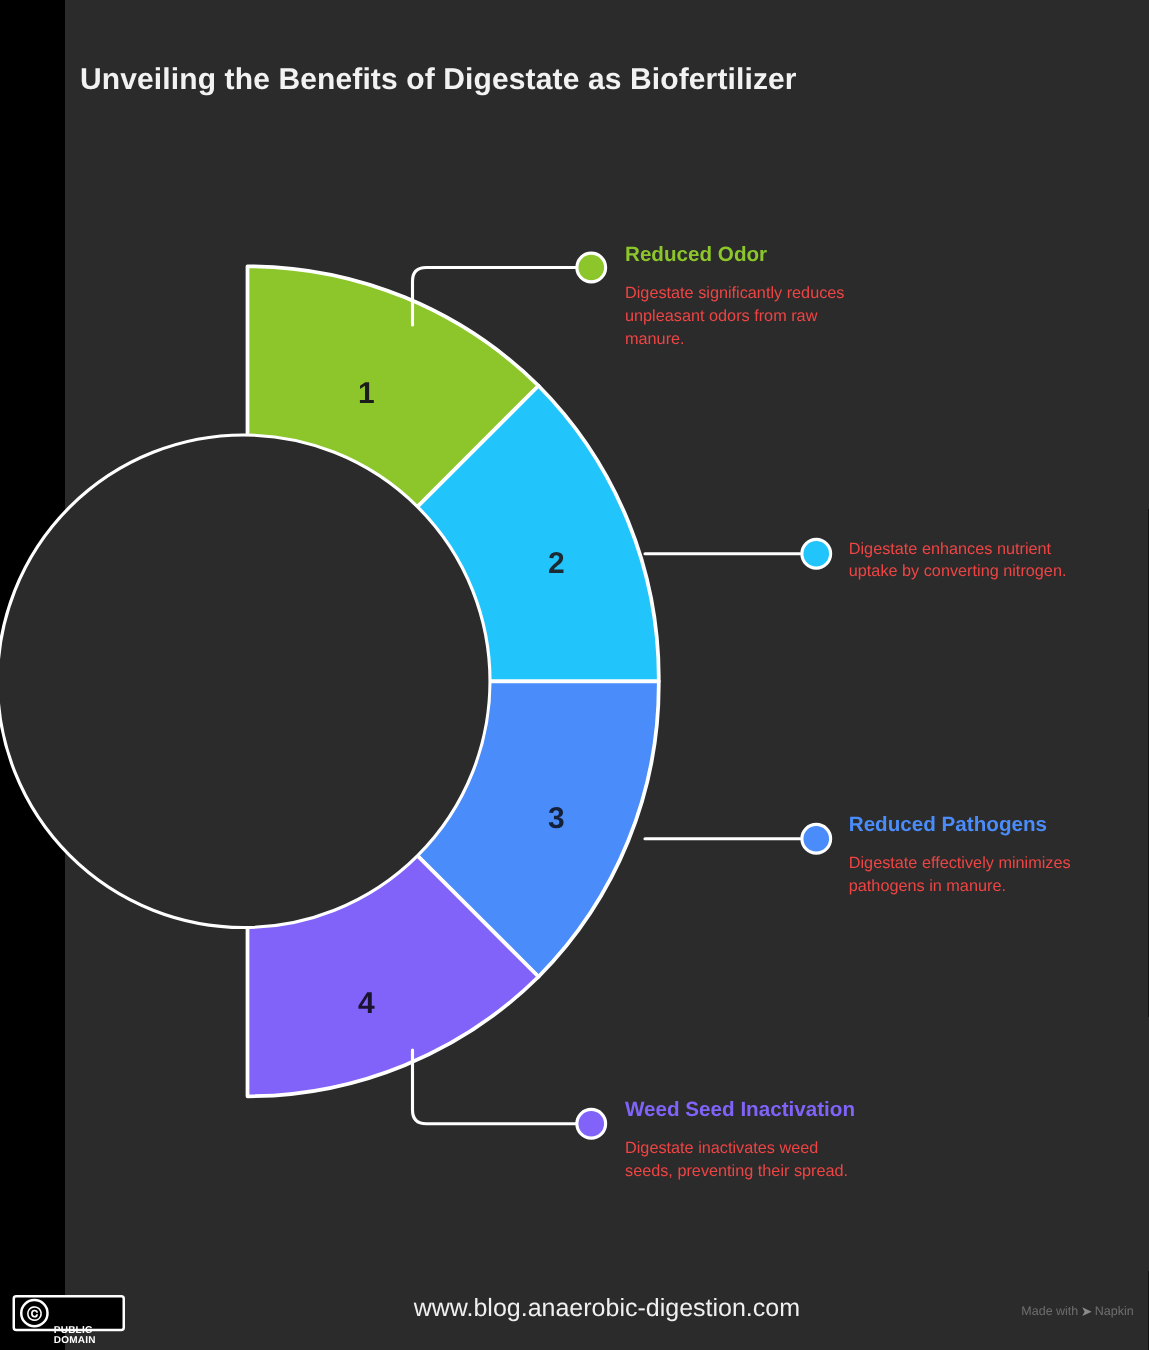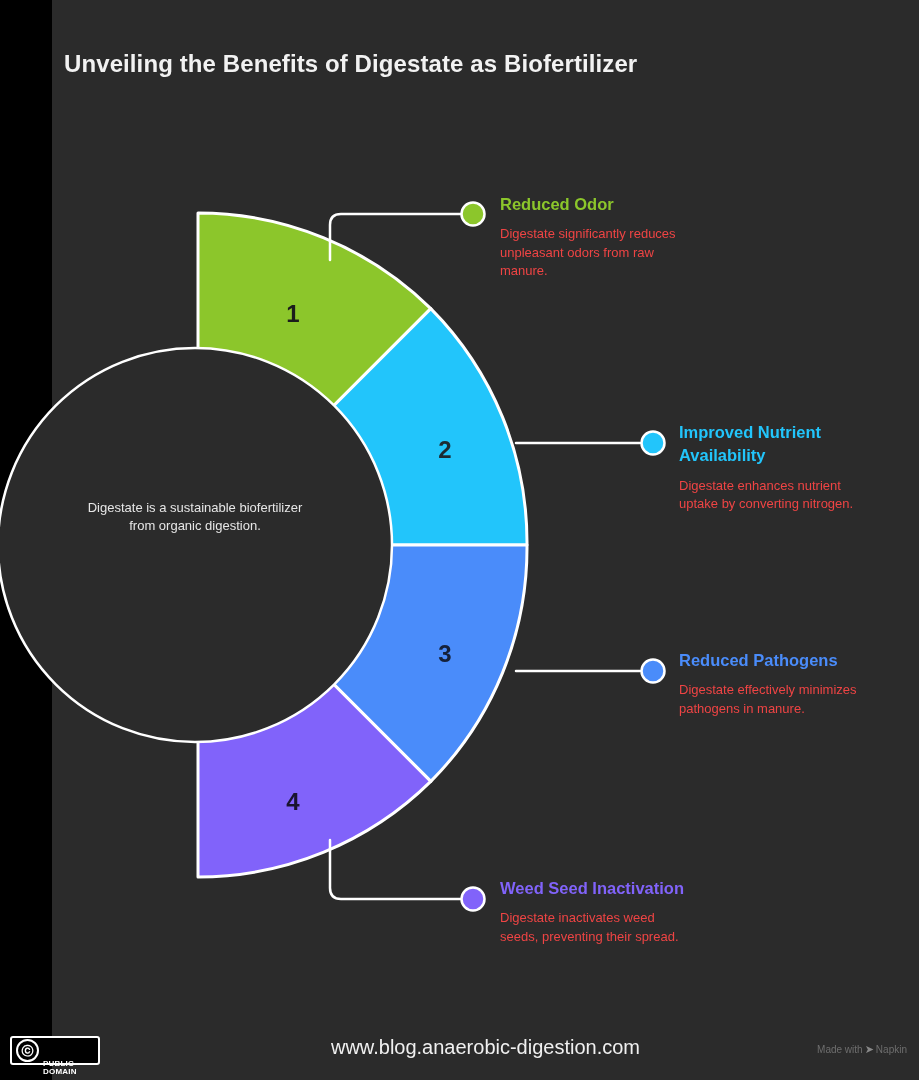--- a/index.html
+++ b/index.html
@@ -195,30 +195,28 @@
     <circle cx="653" cy="671" r="11.5" fill="#4a8cfa" stroke="#ffffff" stroke-width="2.5"></circle>
     <circle cx="473" cy="899" r="11.5" fill="#8163fa" stroke="#ffffff" stroke-width="2.5"></circle>
 
     <text x="293" y="316" text-anchor="middle" dominant-baseline="middle" font-family="Liberation Sans, sans-serif" font-size="24" font-weight="bold" fill="#1c1c1c">1</text>
     <text x="445" y="452" text-anchor="middle" dominant-baseline="middle" font-family="Liberation Sans, sans-serif" font-size="24" font-weight="bold" fill="#1c2b33">2</text>
     <text x="445" y="656" text-anchor="middle" dominant-baseline="middle" font-family="Liberation Sans, sans-serif" font-size="24" font-weight="bold" fill="#15213a">3</text>
     <text x="293" y="804" text-anchor="middle" dominant-baseline="middle" font-family="Liberation Sans, sans-serif" font-size="24" font-weight="bold" fill="#1a1430">4</text>
   </svg>
 
   <div class="center-block">
-    <div class="center-desc">Digestate is a sustainable biofertilizer from organic digestion.</div>
   </div>
 
   <div class="callout" style="left:500px; top:193px; width:190px;">
     <div class="callout-title" style="color:#8cc62b;">Reduced Odor</div>
     <div class="callout-desc">Digestate significantly reduces unpleasant odors from raw manure.</div>
   </div>
 
   <div class="callout" style="left:679px; top:421px; width:200px;">
-    <div class="callout-title" style="color:#22c5fb;">Improved Nutrient Availability</div>
     <div class="callout-desc">Digestate enhances nutrient uptake by converting nitrogen.</div>
   </div>
 
   <div class="callout" style="left:679px; top:649px; width:200px;">
     <div class="callout-title" style="color:#4a8cfa;">Reduced Pathogens</div>
     <div class="callout-desc">Digestate effectively minimizes pathogens in manure.</div>
   </div>
 
   <div class="callout" style="left:500px; top:877px; width:195px;">
     <div class="callout-title" style="color:#8163fa;">Weed Seed Inactivation</div>

